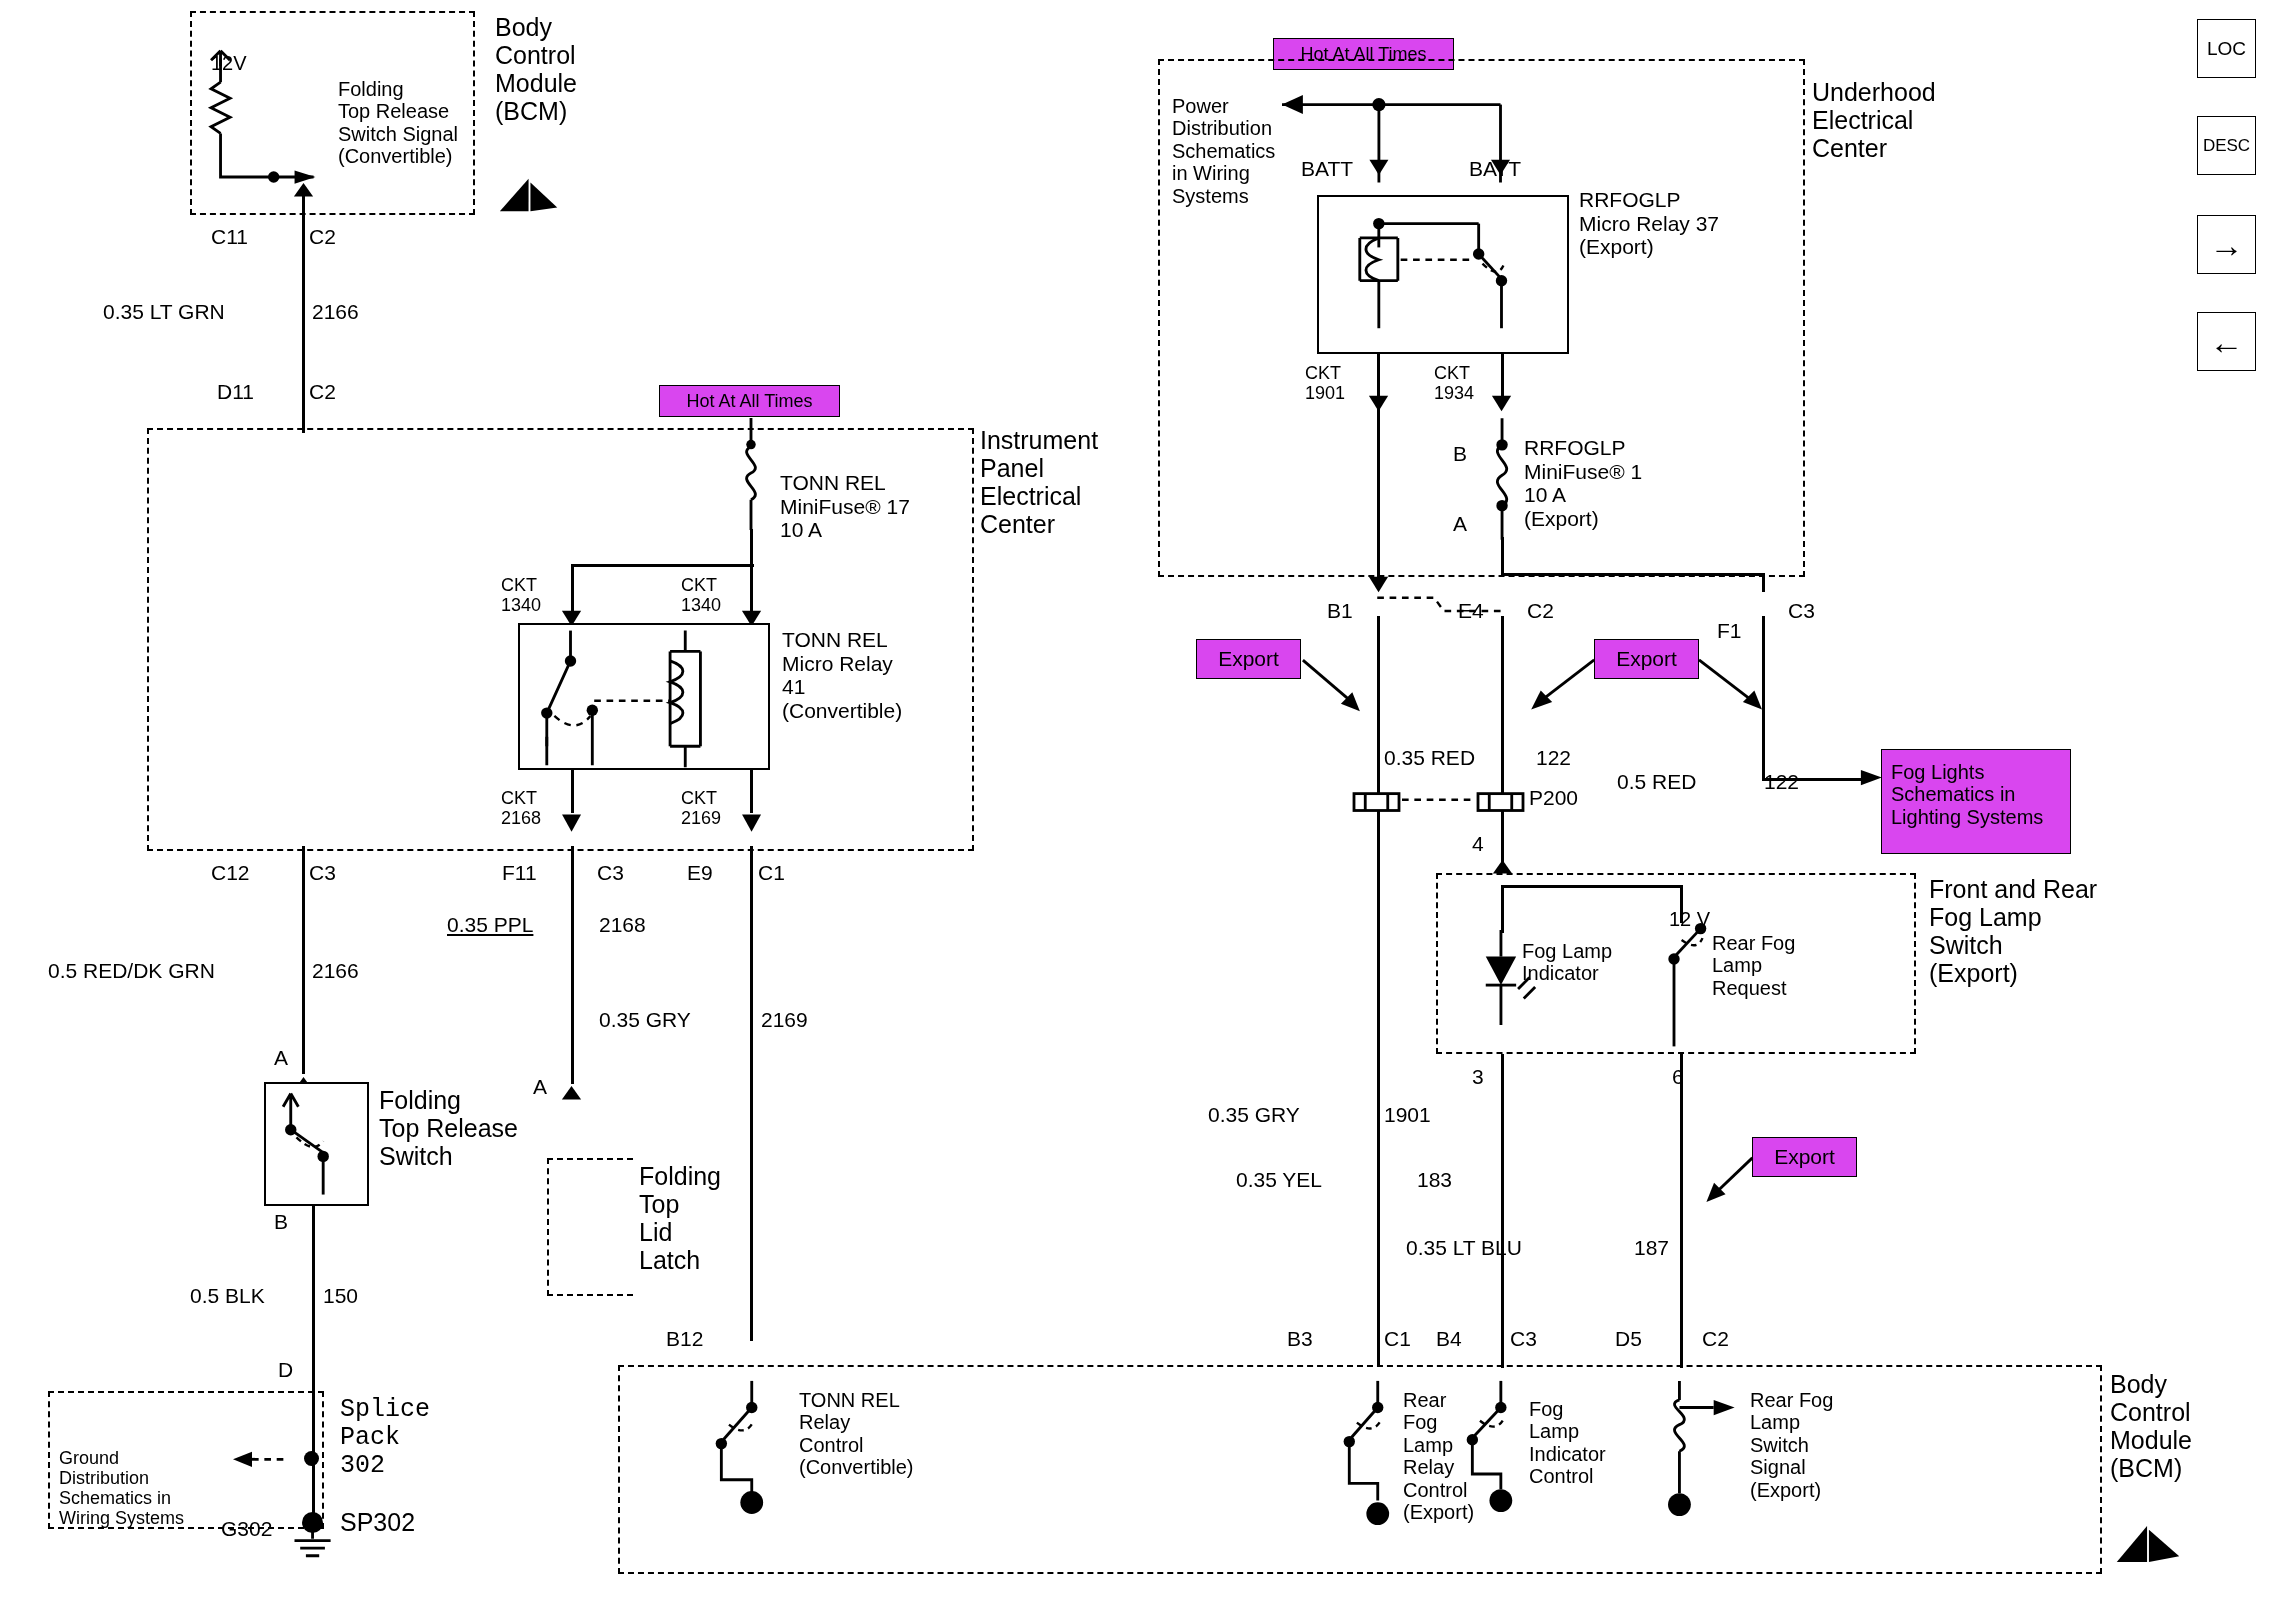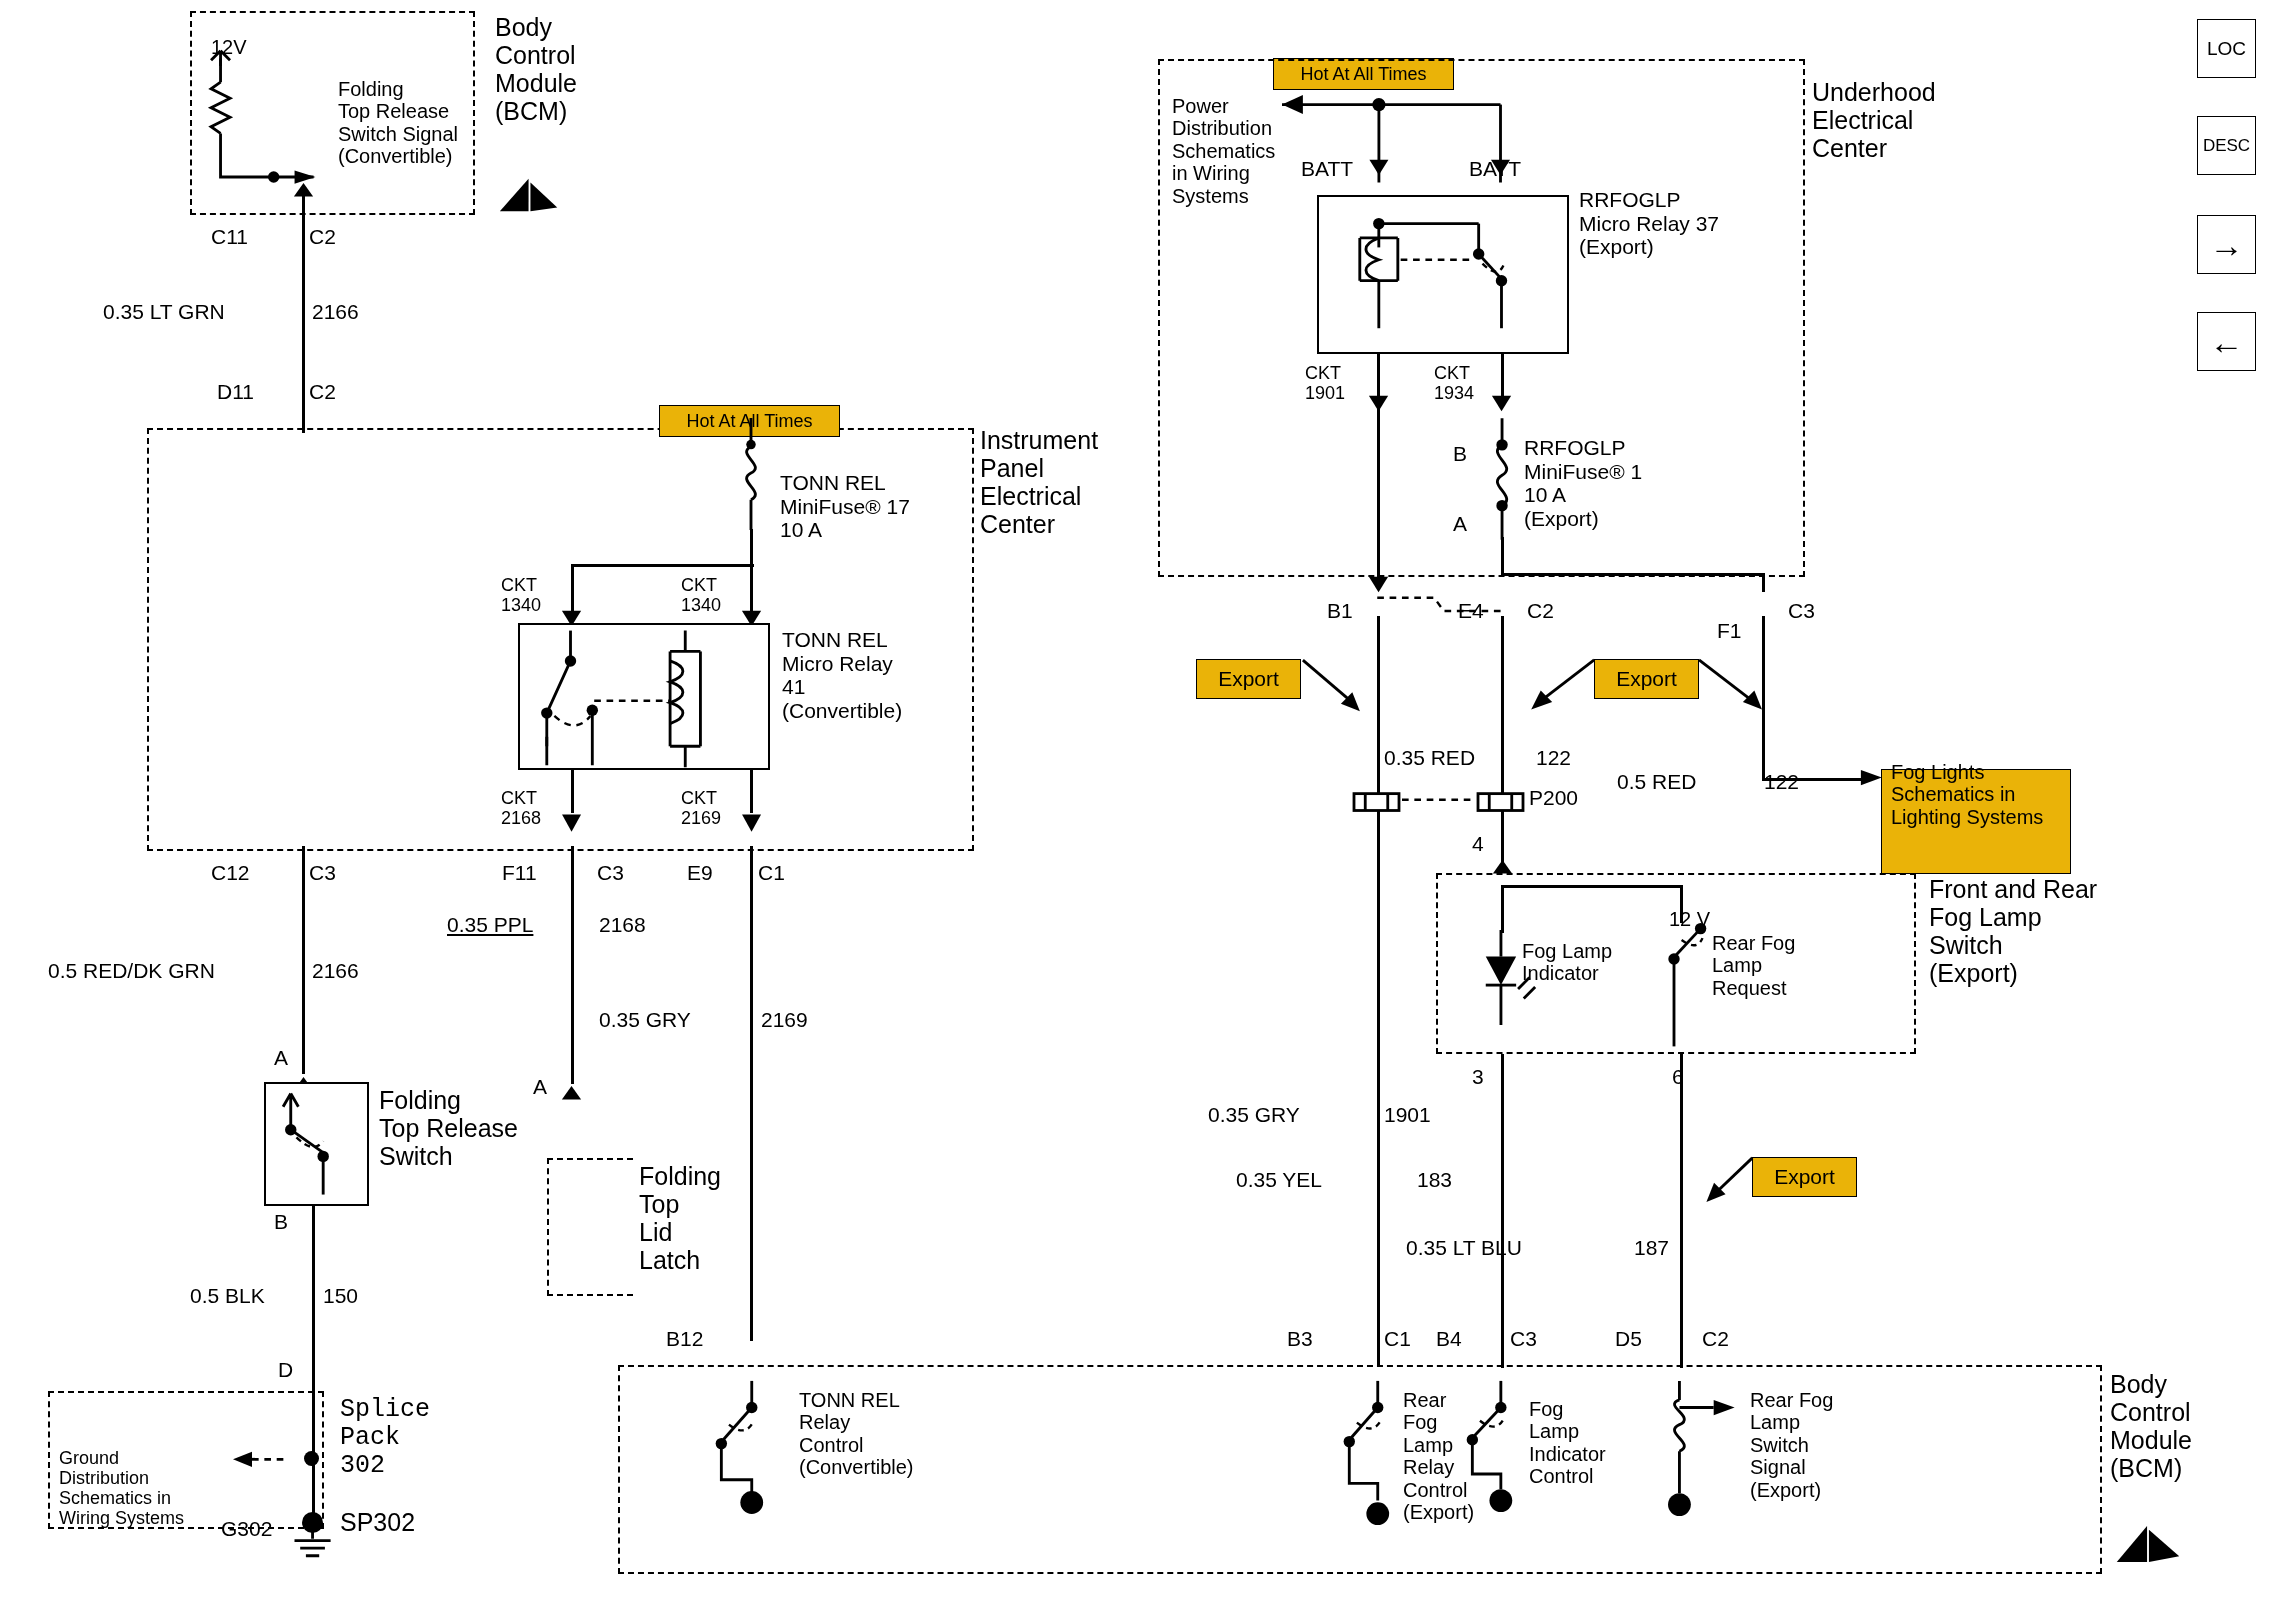--- a/index.html
+++ b/index.html
@@ -7,41 +7,41 @@
   #root{position:relative;width:2285px;height:1602px;background:#fff;overflow:hidden;}
   .lbl{position:absolute;font-size:20px;line-height:1.12;white-space:pre;}
   .lbl.sm{font-size:18px;}
   .lbl.md{font-size:21px;}
   .lbl.lg{font-size:25px;}
   .ln{position:absolute;background:#000;}
   .h{height:2.9px;}
   .v{width:2.9px;}
   .dashbox{position:absolute;border:2.9px dashed #000;box-sizing:border-box;}
   .solidbox{position:absolute;border:2.9px solid #000;box-sizing:border-box;background:#fff;}
-  .thinbox{position:absolute;border:1.9px solid #000;box-sizing:border-box;background:#eab308;margin-top:20px;}
+  .thinbox{position:absolute;border:1.9px solid #000;box-sizing:border-box;background:#d946ef;}
   .dot{position:absolute;background:#000;border-radius:50%;}
   svg{position:absolute;overflow:visible;}
   .navbtn{position:absolute;border:1.9px solid #000;background:#fff;box-sizing:border-box;}
   .center{display:flex;align-items:center;justify-content:center;}
 </style>
 </head>
 <body>
 
 <div id="root">
 
   <div class="dashbox" style="left:190px;top:11.4px;width:285px;height:204px;"></div>
   <div class="lbl lg" style="left:495px;top:13.3px;">Body
 Control
 Module
 (BCM)</div>
   <div class="lbl" style="left:338px;top:78px;">Folding
 Top Release
 Switch Signal
 (Convertible)</div>
-  <div class="lbl" style="left:211px;top:36px;">12V</div>
+  <div class="lbl" style="left:211px;top:52px;">12V</div>
 
   <svg style="left:190px;top:11.4px;width:285px;height:204px;" viewBox="0 0 300 215" width="285" height="204">
     <path d="M32 50 L32 75 M32 75 L22 82 L42 92 L22 102 L42 112 L22 122 L32 129 M32 129 L32 175 L130 175" stroke="#000" stroke-width="3" fill="none"></path>
     <circle cx="88" cy="175" r="6" fill="#000"></circle>
     <path d="M110 168 L132 175 L110 182 Z" fill="#000"></path>
     <path d="M32 42 L22 52 M32 42 L42 52 M32 42 L32 58" stroke="#000" stroke-width="3" fill="none"></path>
   </svg>
 
   <svg style="left:496px;top:173px;width:67px;height:44px;" viewBox="0 0 70 46" width="67" height="44">
     <path d="M4 40 L34 6 L34 40 Z" fill="#000"></path>

